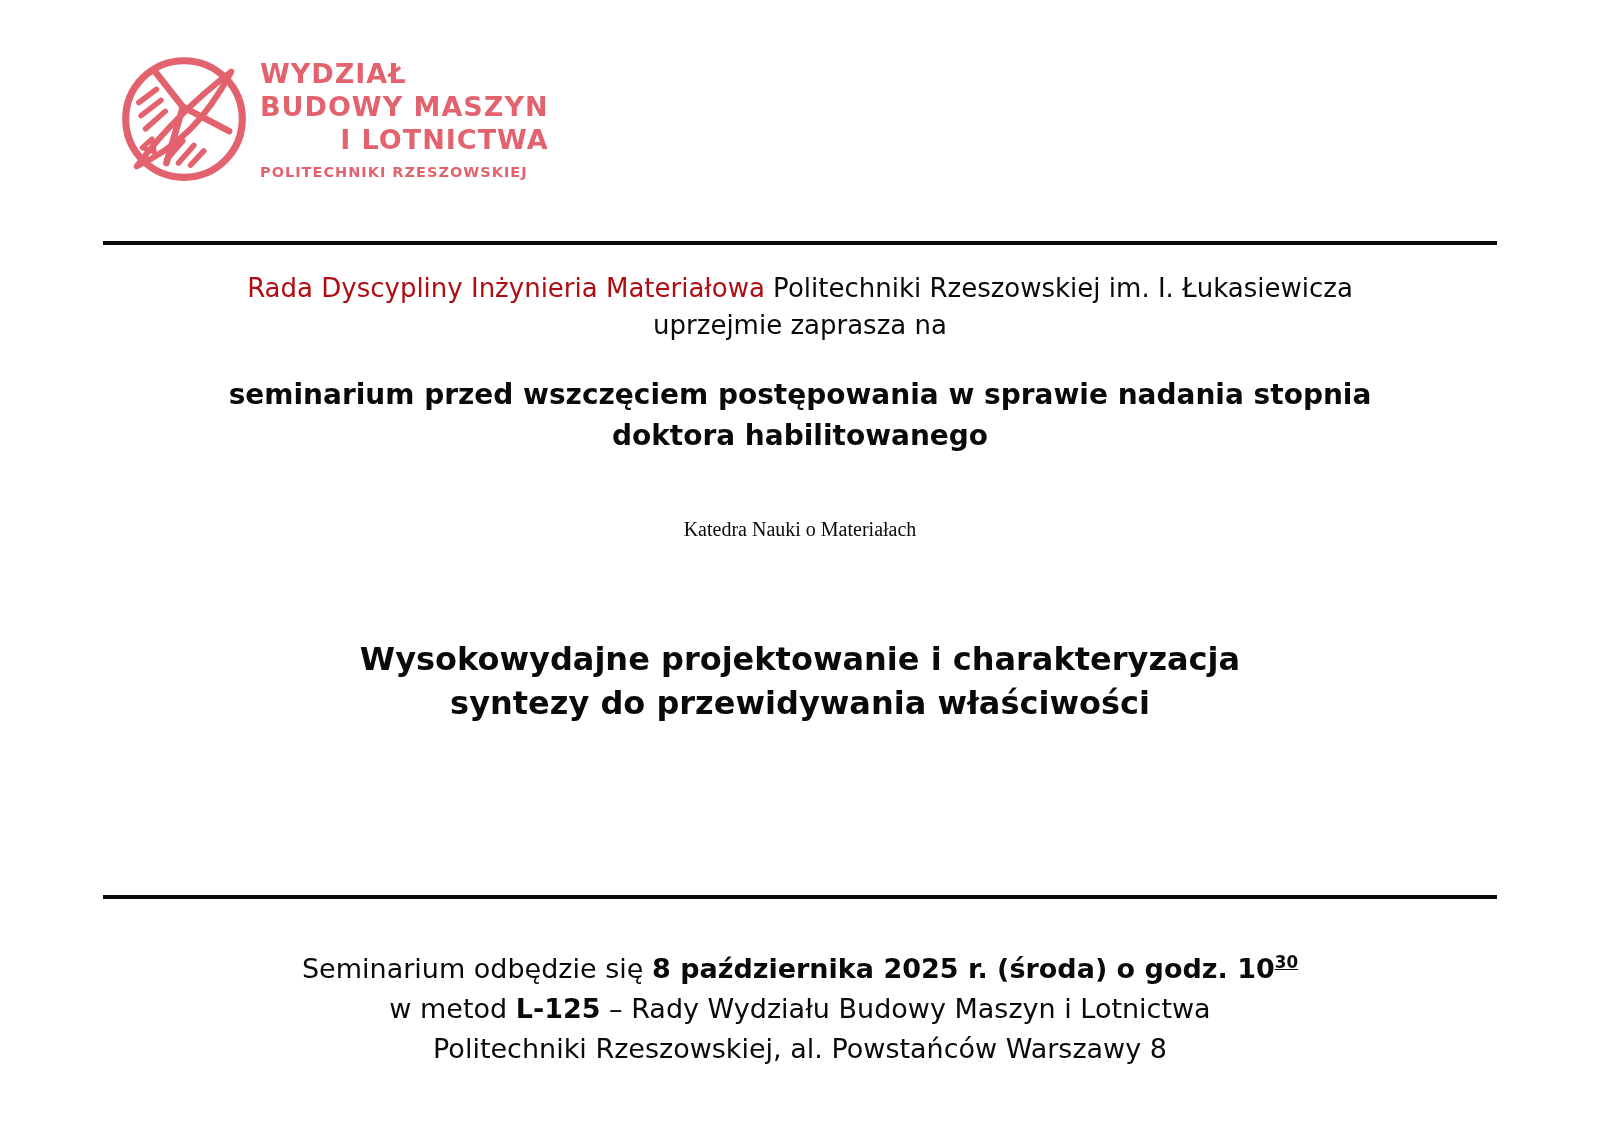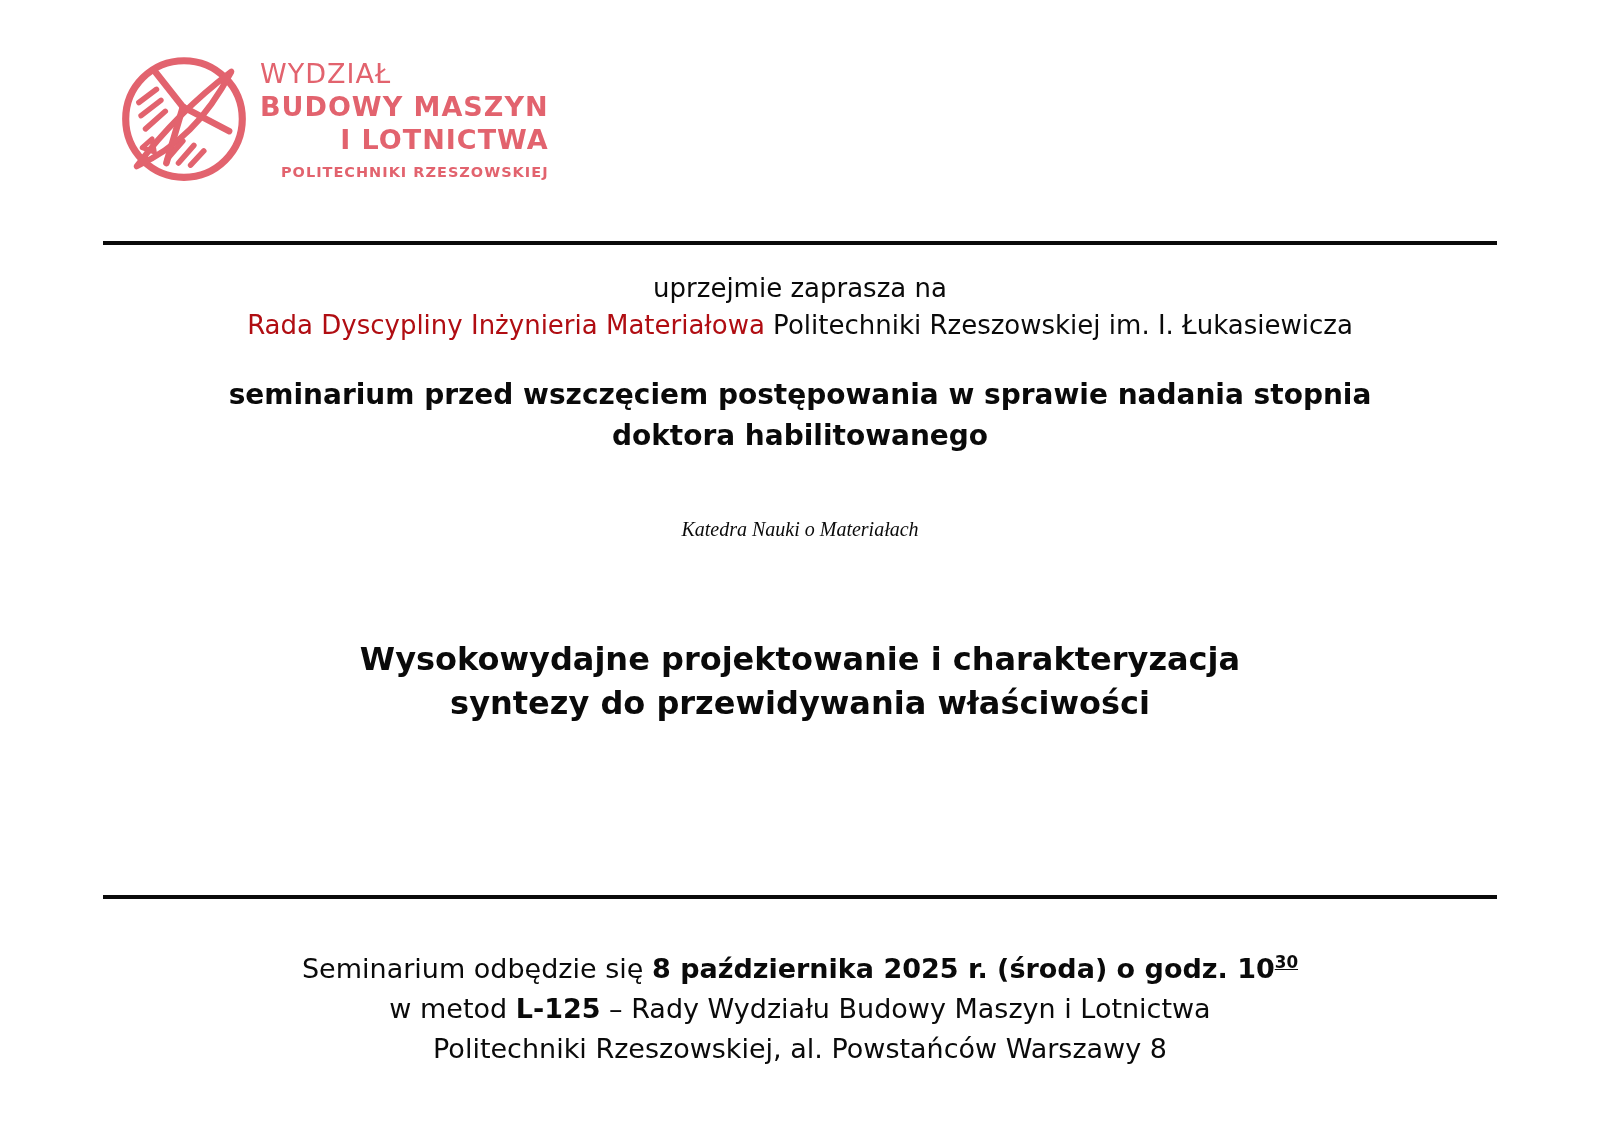--- a/index.html
+++ b/index.html
@@ -18,41 +18,41 @@
     overflow:hidden;
   }
   
   .logo-row{
     position:absolute;top:53px;left:118px;
     display:flex;align-items:flex-start;gap:10px;
   }
   .logo-icon{width:132px;height:132px;flex:0 0 auto;}
   .logo-icon svg{width:100%;height:100%;}
   .logo-text{padding-top:7px;color:var(--logo-pink);line-height:1;}
-  .logo-line1{font-size:27px;font-weight:400;letter-spacing:1px;margin-bottom:6px;}
+  .logo-line1{font-size:27px;font-weight:700;letter-spacing:1px;margin-bottom:6px;}
   .logo-line2,.logo-line3{font-size:27px;font-weight:bold;letter-spacing:1px;margin-bottom:6px;text-align:right;}
-  .logo-line4{font-size:14.5px;font-weight:bold;letter-spacing:1px;margin-top:12px;text-align:right;}
+  .logo-line4{font-size:14.5px;font-weight:bold;letter-spacing:1px;margin-top:12px;}
   
   .seminar-heading{
     position:absolute;top:188px;left:0;right:0;
     text-align:center;
     font-size:38px;font-weight:bold;letter-spacing:11px;
   }
   .rule{
     position:absolute;left:103px;right:103px;height:4px;background:var(--ink);
   }
   .rule-top{top:241px;}
   .rule-bottom{top:895px;}
   
   .centered{position:absolute;left:103px;right:103px;text-align:center;}
   .intro{top:270px;font-size:26px;line-height:37px;}
   .intro .red{color:var(--accent-red);}
   .purpose{top:374px;font-size:28px;font-weight:bold;line-height:41px;}
   .candidate-name{top:477px;font-size:30px;font-weight:bold;line-height:36px;}
-  .candidate-dept{top:516px;font-family:"Liberation Serif","DejaVu Serif",serif;font-size:20px;line-height:26px;font-style:italic;}
+  .candidate-dept{top:516px;font-family:"Liberation Serif","DejaVu Serif",serif;font-size:20px;line-height:26px;}
   .topic-label{top:580px;font-size:27px;line-height:34px;}
   .topic-title{top:637px;font-size:32px;font-weight:bold;line-height:44px;}
   .details{top:949px;font-size:27px;line-height:40px;}
   .details b{font-weight:bold;}
   .details sup{
     font-size:0.62em;font-weight:bold;
     text-decoration:underline;
     vertical-align:super;line-height:0;
   }
 </style>
@@ -88,22 +88,22 @@
       <div class="logo-line2">BUDOWY MASZYN</div>
       <div class="logo-line3">I LOTNICTWA</div>
       <div class="logo-line4">POLITECHNIKI RZESZOWSKIEJ</div>
     </div>
   </div>
 
 
   <div class="rule rule-top"></div>
 
   <div class="centered intro">
+    <div><span class="red">Rada Dyscypliny Inżynieria Materiałowa</span><span> Politechniki Rzeszowskiej im. I. Łukasiewicza</span></div>
     <div>uprzejmie zaprasza na</div>
-    <div><span class="red">Rada Dyscypliny Inżynieria Materiałowa</span><span> Politechniki Rzeszowskiej im. I. Łukasiewicza</span></div>
   </div>
 
   <div class="centered purpose">
     <div>seminarium przed wszczęciem postępowania w sprawie nadania stopnia</div>
     <div>doktora habilitowanego</div>
   </div>
 
   <div class="centered candidate-dept">Katedra Nauki o Materiałach</div>
 
   <div class="centered topic-title">

